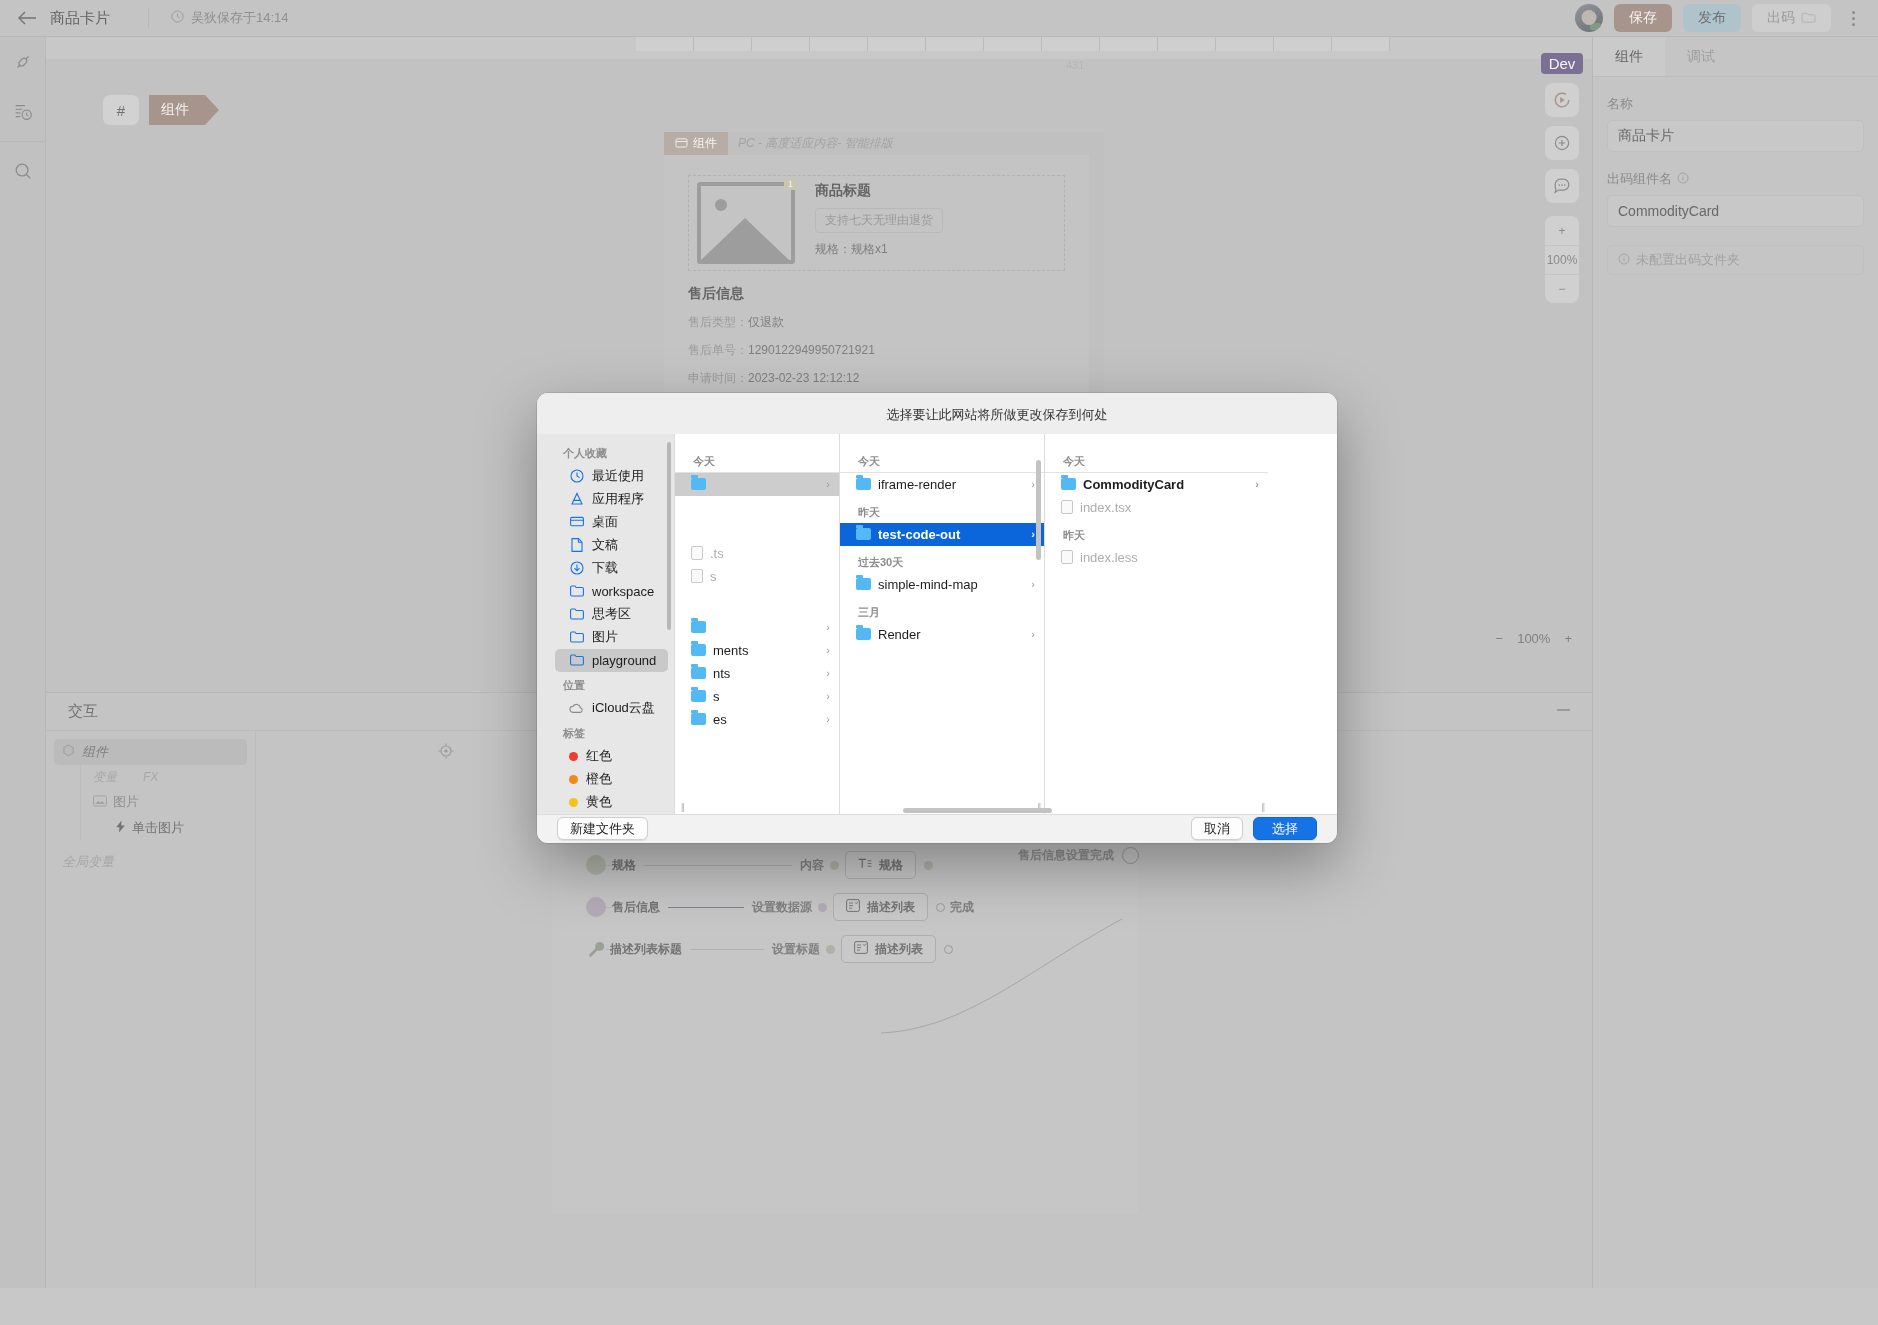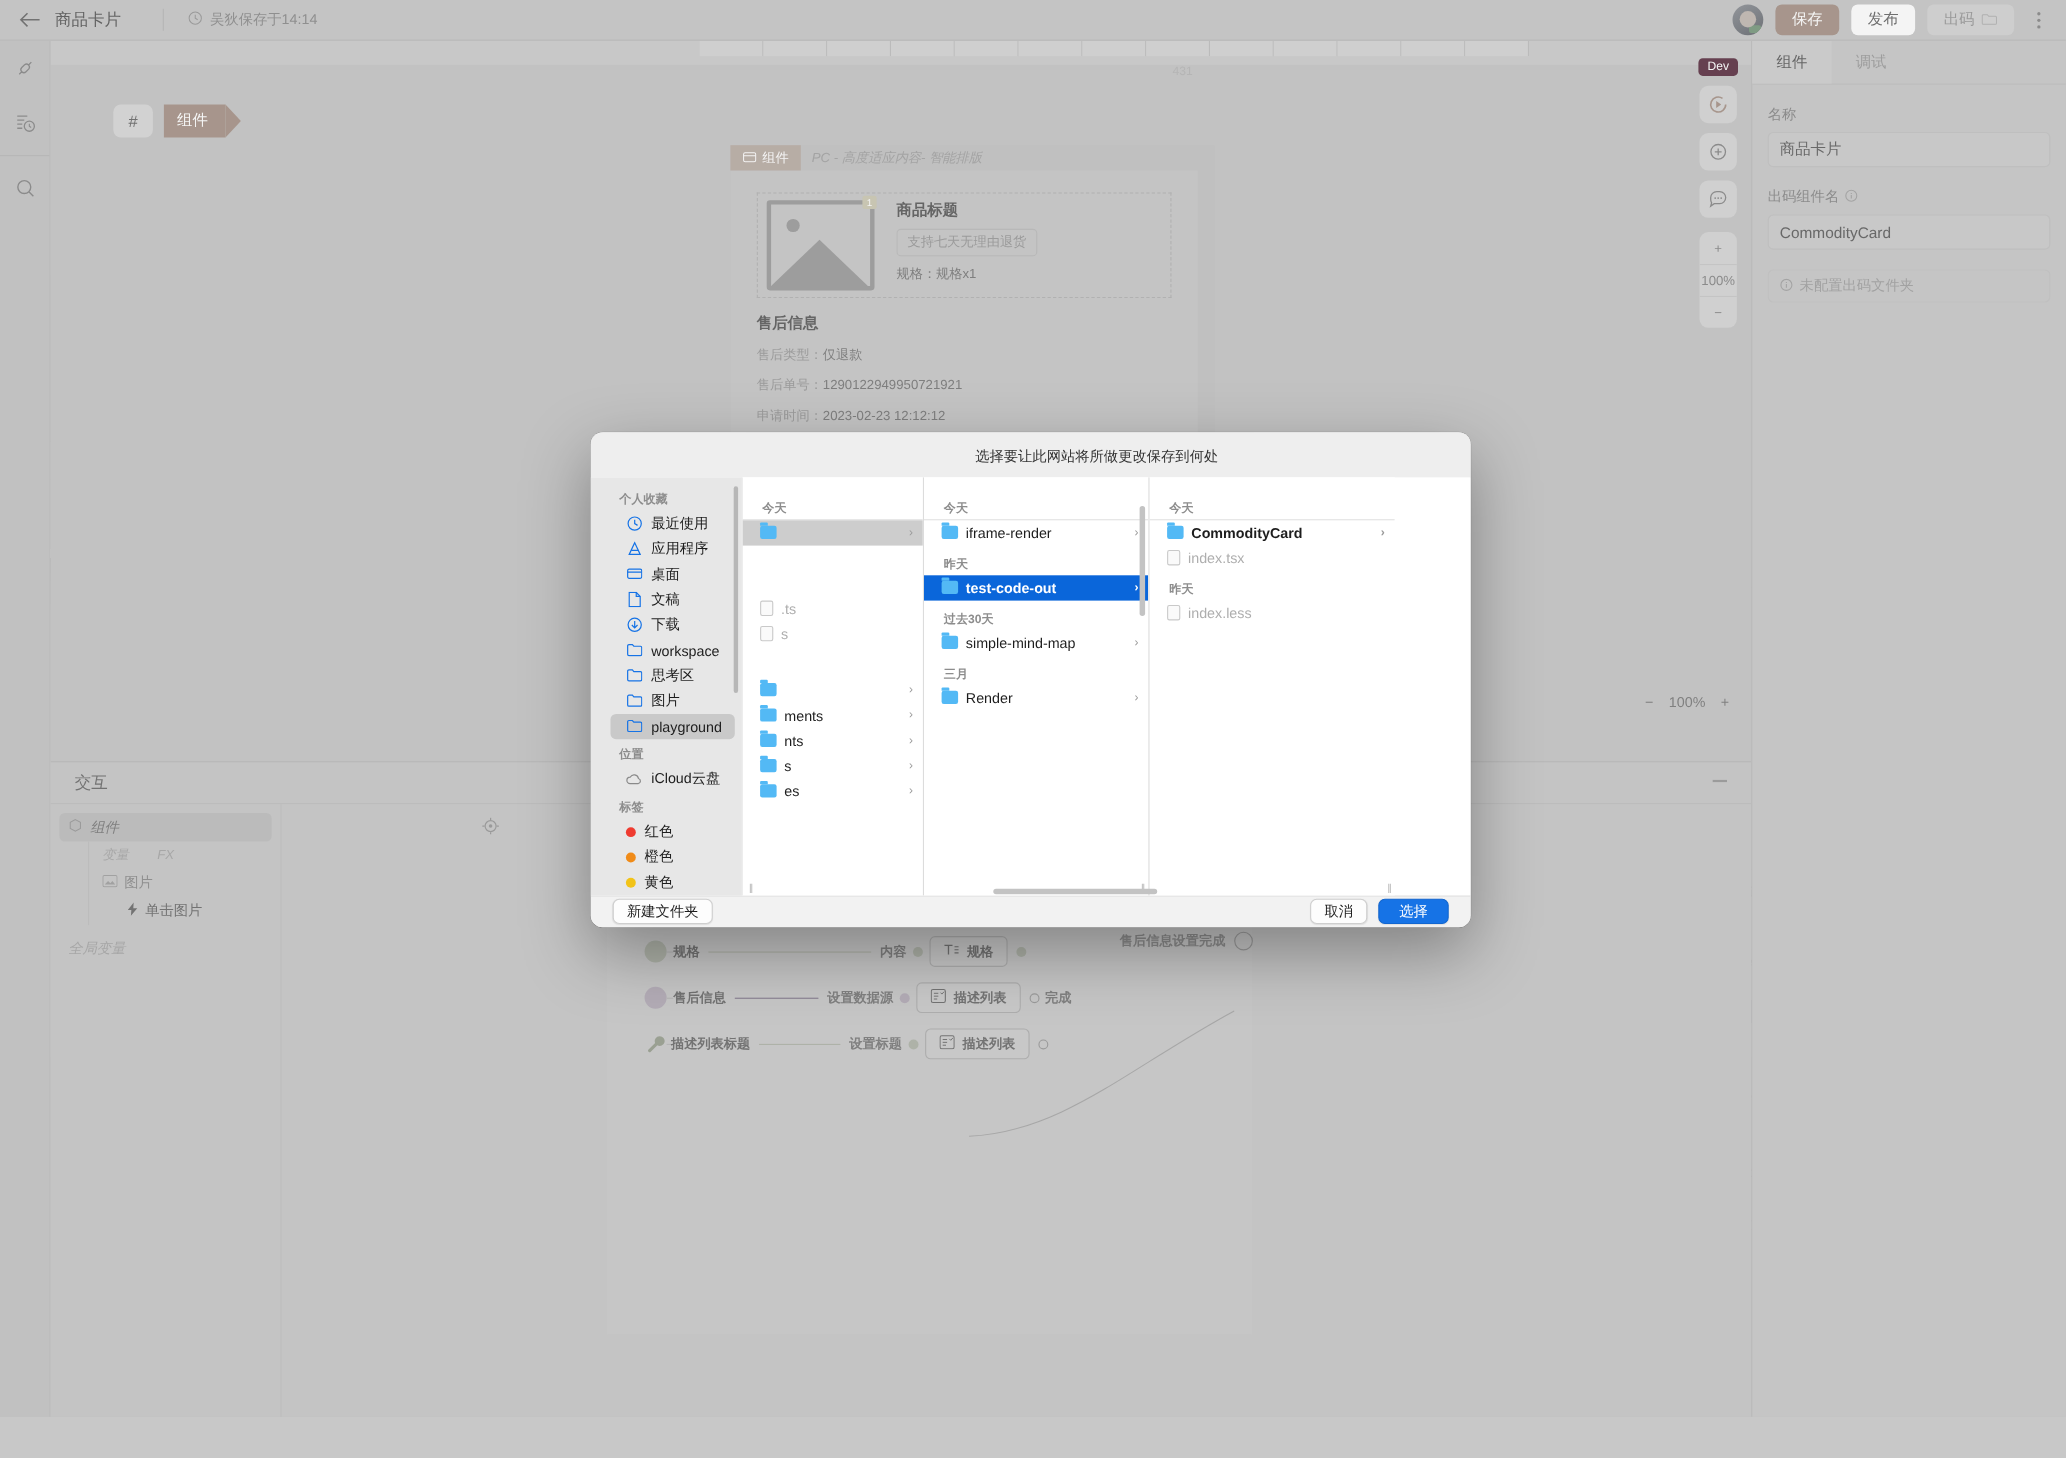--- a/index.html
+++ b/index.html
@@ -22,21 +22,21 @@
   }
   .back-arrow { margin-left: 16px; width: 22px; height: 22px; color: #6e6e6e; display:flex; align-items:center; justify-content:center; }
   .doc-title { margin-left: 12px; font-size: 15px; color: #5c5c5c; }
   .save-meta { margin-left: 38px; padding-left: 22px; border-left: 1px solid #bababa; height: 20px; display: flex; align-items: center; gap: 7px; font-size: 13px; color: #8e8e8e; }
   .topbar-right { margin-left: auto; display: flex; align-items: center; gap: 11px; padding-right: 14px; }
   .avatar { width: 28px; height: 28px; border-radius: 50%; background: linear-gradient(150deg,#8796ad,#5f6d85); position: relative; overflow: hidden; }
   .avatar::after { content:''; position:absolute; left:50%; top:6px; transform:translateX(-50%); width:15px;height:15px;border-radius:50%; background:#d8b79a; }
   .avatar .status { position: absolute; bottom: 2px; right: 2px; width: 11px; height: 7px; border-radius: 2px; background: #39b54a; }
   .btn { height: 28px; border-radius: 6px; font-size: 14px; display: flex; align-items: center; justify-content: center; padding: 0 15px; cursor: pointer; }
   .btn-primary { background: #d98b5f; color: #fff; }
-  .btn-ghost { background: #ffffff; color: #6a6a6a; }
+  .btn-ghost { background: #7dd3fc; color: #6a6a6a; }
   .btn-ghost2 { background: #d4d4d4; color: #9a9a9a; gap:6px; }
   .more-dots { width: 22px; display:flex; flex-direction:column; align-items:center; gap:3px; color:#8a8a8a; cursor:pointer;}
   .more-dots i { width:3px;height:3px;border-radius:50%;background:#8a8a8a; display:block;}
 
   
   .rail { position: absolute; top: 37px; left: 0; width: 46px; height: 1251px; background: #c6c6c6; border-right: 1px solid #bcbcbc; }
   .rail-btn { width: 46px; height: 50px; display: flex; align-items: center; justify-content: center; color: #8a8a8a; cursor: pointer; }
   .rail-sep { height: 1px; background: #bababa; margin: 4px 0; }
 
   
@@ -63,21 +63,21 @@
   .prod-badge { position:absolute; left:95px; top:2px; background:#d9cc7a; color:#fff; font-size:9px; padding:1px 4px; border-radius:2px;}
   .prod-title { font-size: 14px; font-weight: bold; color: #5f5f5f; }
   .prod-pill { display: inline-block; margin-top: 8px; border: 1px solid #bcbcbc; border-radius: 4px; font-size: 12px; color: #9b9b9b; padding: 3px 9px; }
   .prod-spec { margin-top: 8px; font-size: 12px; color: #7c7c7c; }
   .sec-title { font-size: 14px; font-weight: bold; color: #5f5f5f; margin-top: 14px; }
   .kv { margin-top: 11px; font-size: 12px; color: #7c7c7c; }
   .kv span.k { color: #9b9b9b; }
 
   
   .floatbar { position: absolute; top: 16px; right: 12px; width: 36px; display: flex; flex-direction: column; align-items: center; gap: 9px; }
-  .dev-badge { background: #be185d; color: #fff; font-size: 11px; border-radius: 4px; padding: 2px 8px; }
+  .dev-badge { background: #8b5cf6; color: #fff; font-size: 15px; border-radius: 4px; padding: 2px 8px; }
   .float-btn { width: 34px; height: 34px; background: #d6d6d6; border-radius: 8px; display: flex; align-items: center; justify-content: center; color: #8a8a8a; cursor:pointer;}
   .float-btn.accent { color: #d98b5f; }
   .zoomgrp { width: 34px; background: #d6d6d6; border-radius: 8px; overflow: hidden; margin-top: 4px; }
   .zoomgrp div { height: 29px; display: flex; align-items: center; justify-content: center; font-size: 12px; color: #8a8a8a; cursor:pointer;}
   .zoomgrp div+div { border-top: 1px solid #c9c9c9; }
 
   
   .ipanel { position: absolute; left: 46px; top: 692px; width: 1546px; height: 596px; background: #c9c9c9; border-top: 1px solid #bbb; }
   .ipanel-head { height: 38px; display: flex; align-items: center; padding-left: 22px; font-size: 15px; color: #6e6e6e; border-bottom: 1px solid #c0c0c0; position: relative;}
   .ipanel-min { position:absolute; right: 22px; top: 16px; width: 13px; height: 2px; background: #9b9b9b; }

